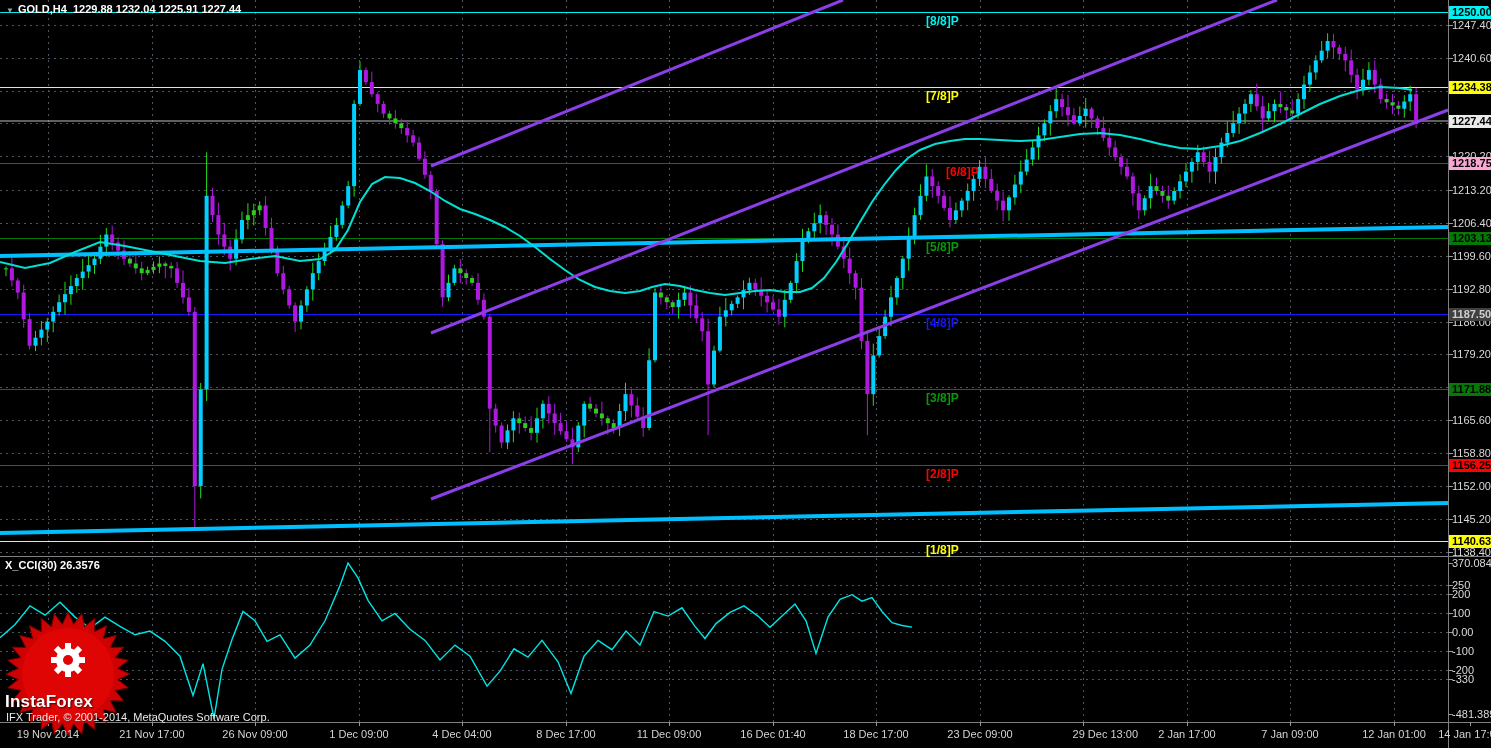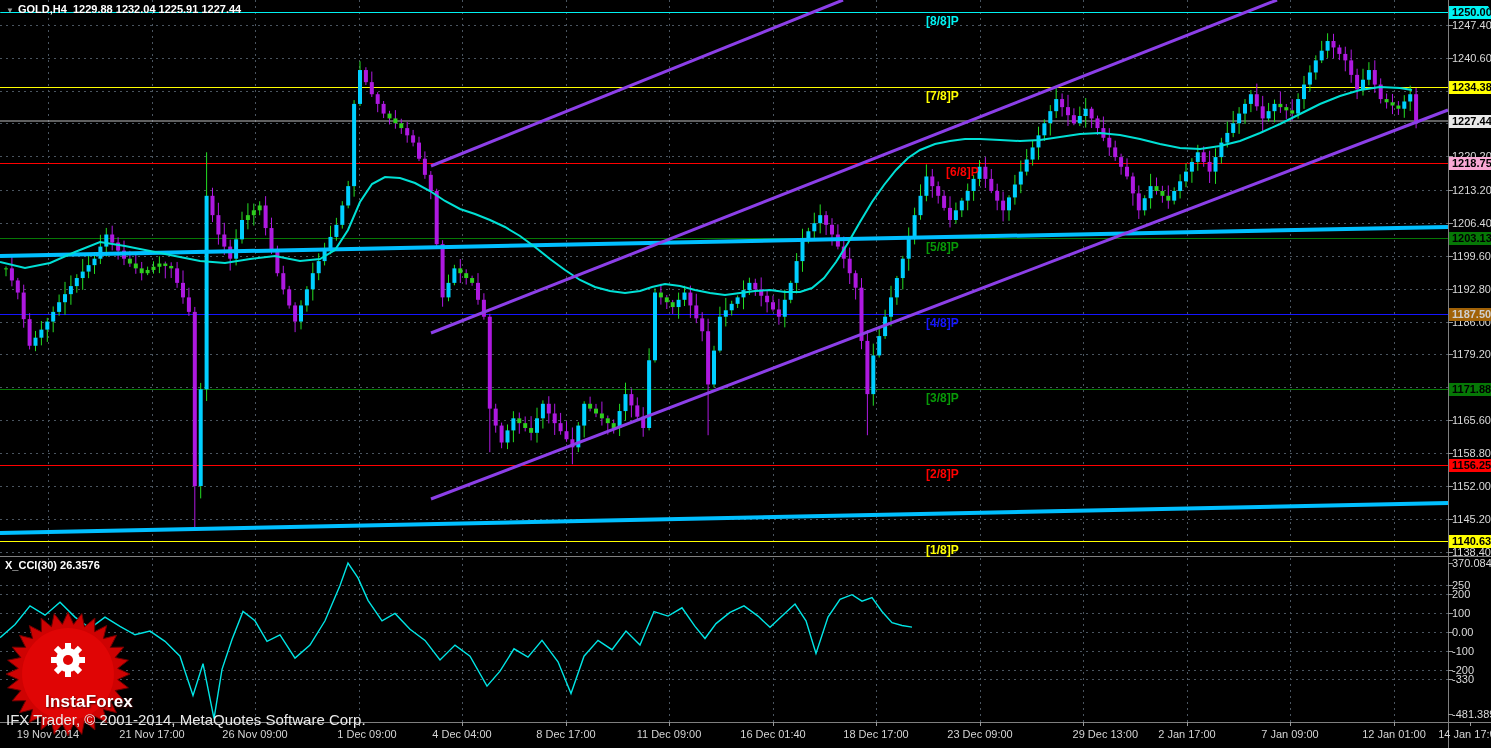--- a/index.html
+++ b/index.html
@@ -2,29 +2,29 @@
 <html><head>
 <meta charset="utf-8">
 <style>
   html,body{margin:0;padding:0;background:#000;}
   #screen{position:relative;width:1491px;height:748px;background:#000;overflow:hidden;
           font-family:"Liberation Sans",sans-serif;border-radius:15px;}
   #chart-root{position:absolute;left:0;top:0;}
   .hdr{position:absolute;left:6px;top:3px;color:#fff;font-size:11px;font-weight:bold;z-index:8;white-space:pre;}
   .hdr .arrow{color:#9a9a9a;font-size:8px;margin-right:4px;}
   .cci-hdr{position:absolute;left:5px;top:559px;color:#fff;font-size:11px;font-weight:bold;z-index:8;}
-  .copyright{position:absolute;left:6px;top:711px;color:#eaeaea;font-size:15px;z-index:7;}
+  .copyright{position:absolute;left:6px;top:711px;color:#eaeaea;font-size:11px;z-index:7;}
   .ticklbl{position:absolute;left:1452px;color:#dadada;font-size:11px;line-height:13px;z-index:6;}
   .tag{position:absolute;left:1449px;width:42px;height:13px;font-size:11px;line-height:13px;
        text-align:left;padding-left:3px;box-sizing:border-box;font-weight:bold;z-index:6;}
   .timelbl{position:absolute;top:728px;width:110px;margin-left:-55px;text-align:center;
            color:#d4d4d4;font-size:11px;z-index:6;}
   .murrey{position:absolute;font-size:12px;font-weight:bold;z-index:5;padding-left:48px;}
   .logo{position:absolute;left:5px;top:610px;width:128px;height:130px;z-index:4;}
-  .logo .brand{position:absolute;left:0;right:0;top:82px;text-align:right;color:#fff;
+  .logo .brand{position:absolute;left:0;right:0;top:82px;text-align:left;color:#fff;
                font-size:17px;font-weight:bold;letter-spacing:0.2px;text-shadow:1px 1px 2px #400;}
 </style>
 </head>
 <body>
 
 <div id="screen">
   <div id="chart-root"><svg width="1491" height="748">
         <g shape-rendering="crispEdges">
           <line x1="48" y1="0" x2="48" y2="722" stroke="#4a5560" stroke-width="1" stroke-dasharray="2 4"></line>
           <line x1="152" y1="0" x2="152" y2="722" stroke="#4a5560" stroke-width="1" stroke-dasharray="2 4"></line>
@@ -1129,37 +1129,37 @@
       <div class="ticklbl" style="top: 414px;">1165.60</div>
       <div class="ticklbl" style="top: 447px;">1158.80</div>
       <div class="ticklbl" style="top: 480px;">1152.00</div>
       <div class="ticklbl" style="top: 513px;">1145.20</div>
       <div class="ticklbl" style="top: 546px;">1138.40</div>
       <div class="tag" style="top: 6px; background: rgb(0, 242, 242); color: rgb(0, 0, 0);">1250.00</div>
       <div class="tag" style="top: 81px; background: rgb(255, 255, 0); color: rgb(0, 0, 0);">1234.38</div>
       <div class="tag" style="top: 115px; background: rgb(233, 233, 233); color: rgb(0, 0, 0);">1227.44</div>
       <div class="tag" style="top: 157px; background: #f9a8d4; color: rgb(0, 0, 0);">1218.75</div>
       <div class="tag" style="top: 232px; background: rgb(6, 120, 6); color: rgb(0, 0, 0);">1203.13</div>
-      <div class="tag" style="top: 308px; background: #a16207; color: rgb(207, 207, 207);">1187.50</div>
+      <div class="tag" style="top: 308px; background: #404040; color: rgb(207, 207, 207);">1187.50</div>
       <div class="tag" style="top: 383px; background: rgb(6, 120, 6); color: rgb(0, 0, 0);">1171.88</div>
       <div class="tag" style="top: 459px; background: rgb(255, 0, 0); color: rgb(0, 0, 0);">1156.25</div>
       <div class="tag" style="top: 535px; background: rgb(255, 255, 0); color: rgb(0, 0, 0);">1140.63</div>
       <div class="ticklbl" style="top: 557px;">370.084</div>
       <div class="ticklbl" style="top: 579px;">250</div>
       <div class="ticklbl" style="top: 588px;">200</div>
       <div class="ticklbl" style="top: 607px;">100</div>
       <div class="ticklbl" style="top: 626px;">0.00</div>
       <div class="ticklbl" style="top: 645px;">-100</div>
       <div class="ticklbl" style="top: 664px;">-200</div>
       <div class="ticklbl" style="top: 673px;">-330</div>
       <div class="ticklbl" style="top: 708px;">-481.3897</div>
       <div class="timelbl" style="left: 48px;">19 Nov 2014</div>
       <div class="timelbl" style="left: 152px;">21 Nov 17:00</div>
       <div class="timelbl" style="left: 255px;">26 Nov 09:00</div>
-      <div class="timelbl" style="left: 367px;">1 Dec 09:00</div>
+      <div class="timelbl" style="left: 359px;">1 Dec 09:00</div>
       <div class="timelbl" style="left: 462px;">4 Dec 04:00</div>
       <div class="timelbl" style="left: 566px;">8 Dec 17:00</div>
       <div class="timelbl" style="left: 669px;">11 Dec 09:00</div>
       <div class="timelbl" style="left: 773px;">16 Dec 01:40</div>
       <div class="timelbl" style="left: 876px;">18 Dec 17:00</div>
       <div class="timelbl" style="left: 980px;">23 Dec 09:00</div>
       <div class="timelbl" style="left: 1083px; text-align: right;">29 Dec 13:00</div>
       <div class="timelbl" style="left: 1187px;">2 Jan 17:00</div>
       <div class="timelbl" style="left: 1290px;">7 Jan 09:00</div>
       <div class="timelbl" style="left: 1394px;">12 Jan 01:00</div>

